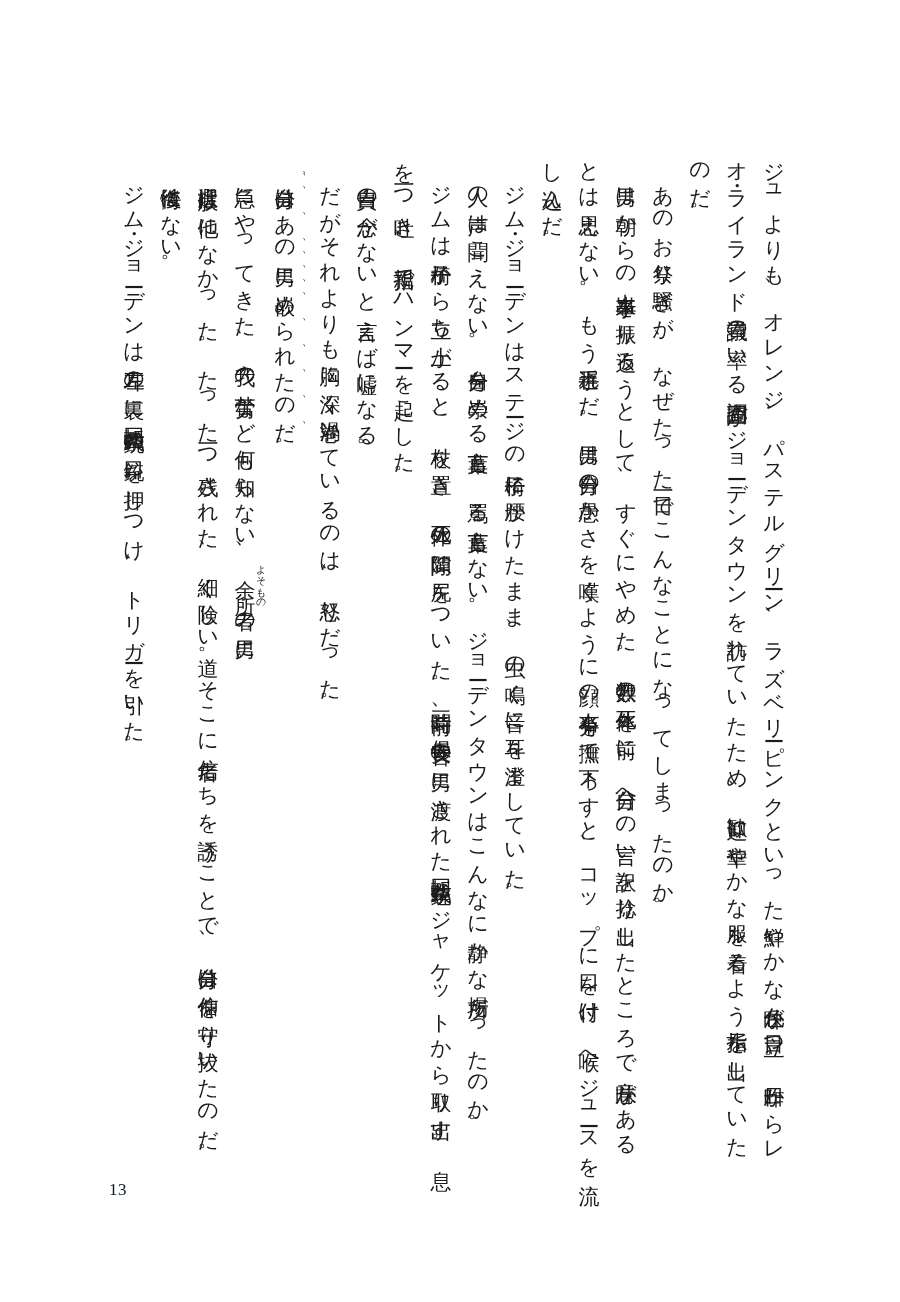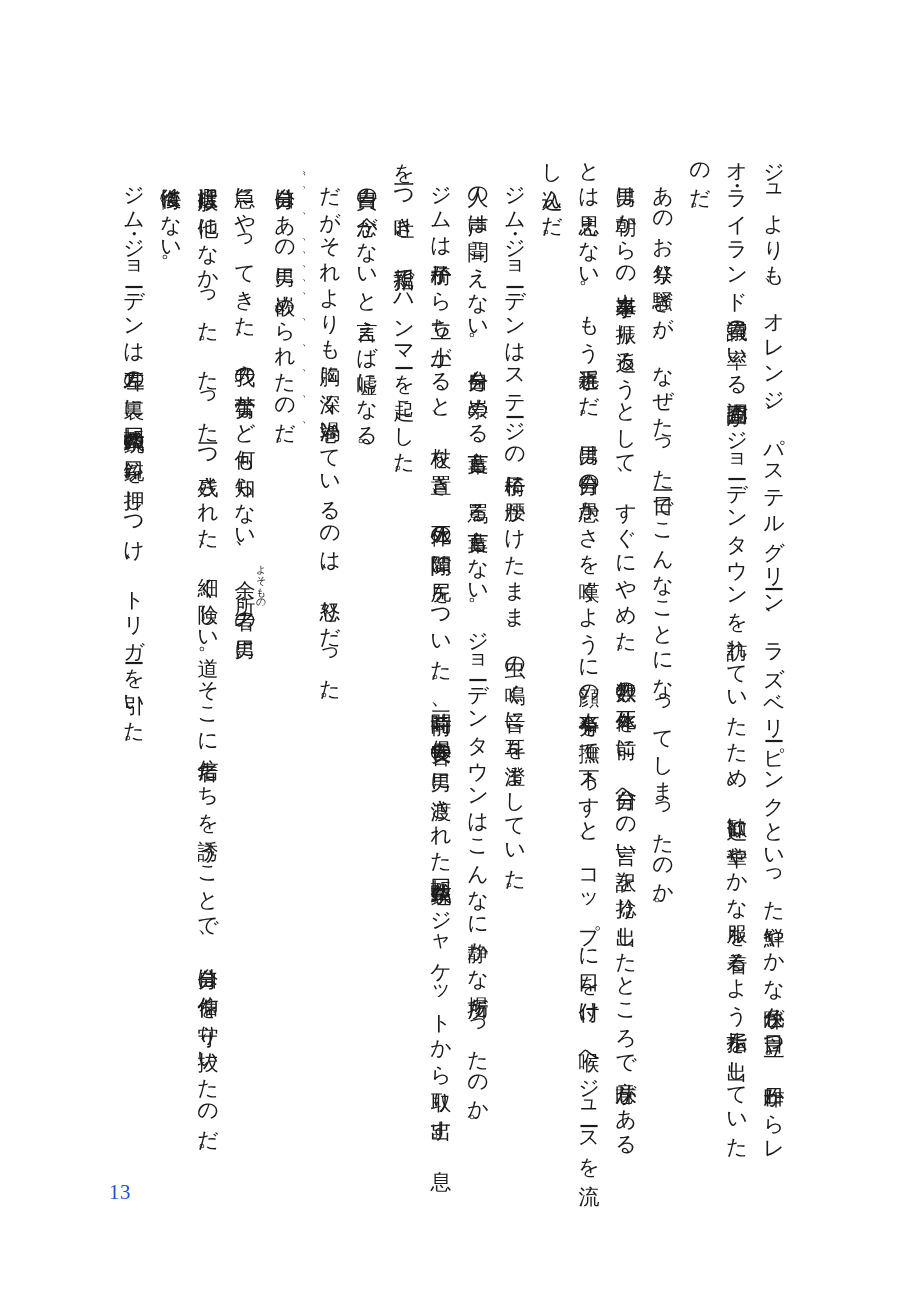--- a/index.html
+++ b/index.html
@@ -46,22 +46,22 @@
   }
   .vtext ruby rt {
     font-size: 10px;
     letter-spacing: 0;
     text-align: center;
   }
   .page-number {
     position: absolute;
     left: 109px;
     top: 1180px;
-    font-size: 21px;
-    color: #1d4ed8;
+    font-size: 17px;
+    color: #0f172a;
     letter-spacing: 0.5px;
   }
 </style>
 </head>
 <body>
 
 <main class="page">
   <section class="vtext" id="page-text">
       <p>ジュよりも、オレンジ、パステルグリーン、ラズベリーピンクといった鮮やかな色味が目立つ。昨日からレオ・ライランド議員の率いる調査団がジョーデンタウンを訪れていたため、歓迎に華やかな服を着るよう指示を出していたのだ。</p>
       <p class="indent">あのお祭り騒ぎが、なぜたった一日でこんなことになってしまったのか。</p>

